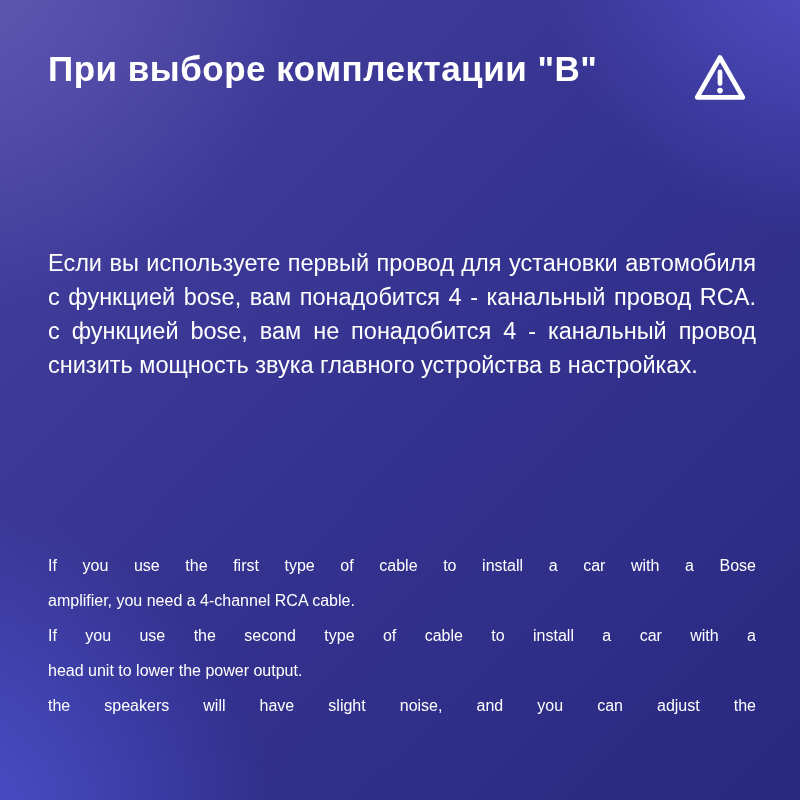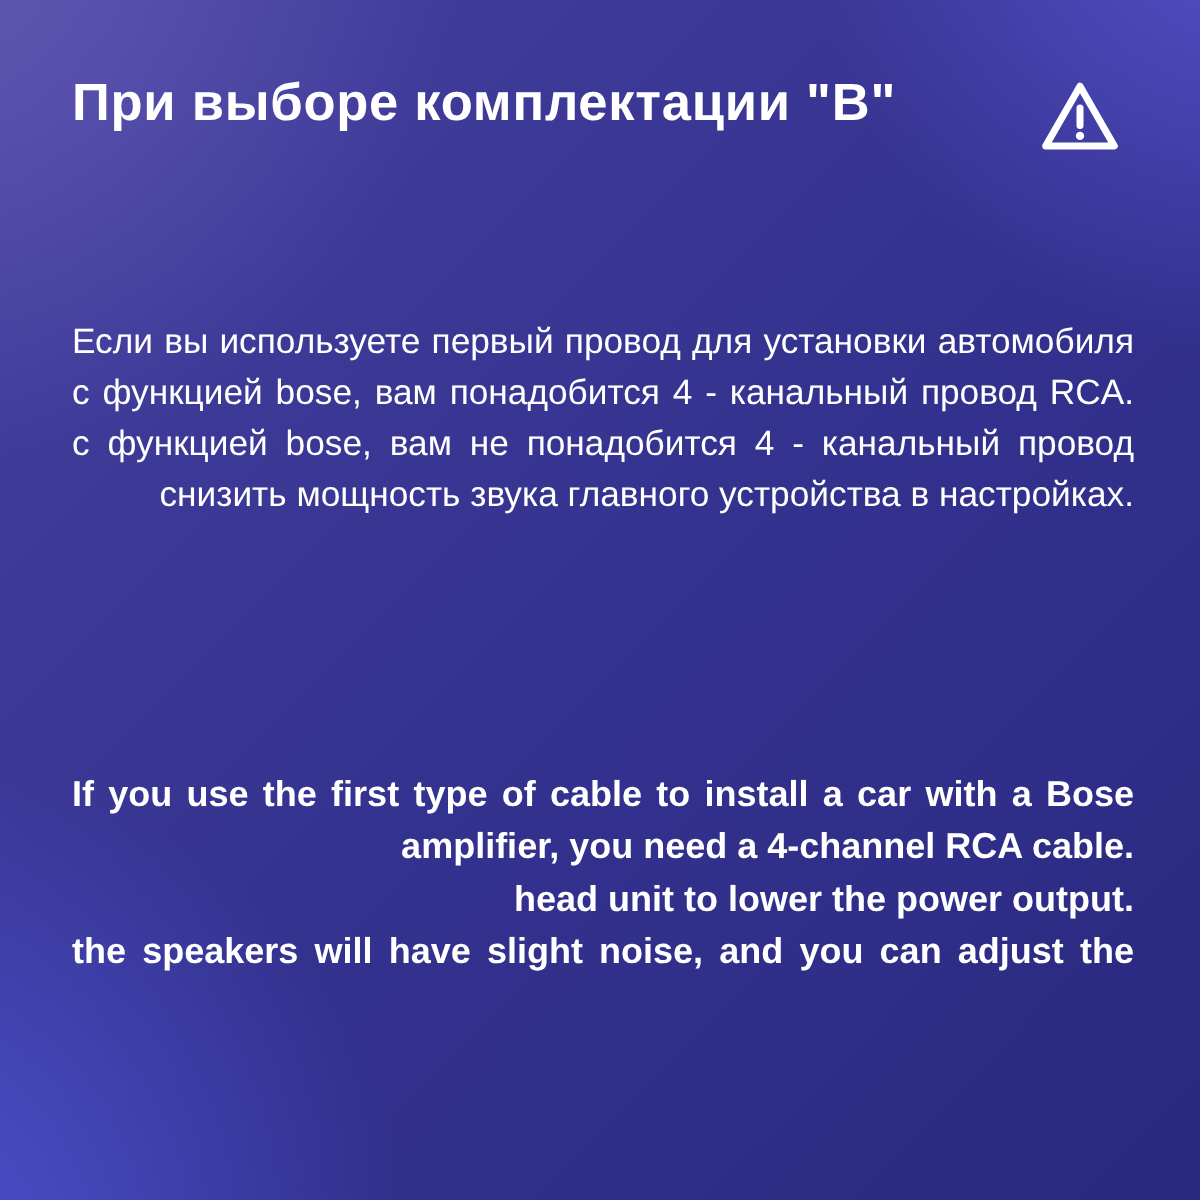--- a/index.html
+++ b/index.html
@@ -38,35 +38,36 @@
     position: absolute;
     left: 692px;
     top: 52px;
     width: 56px;
     height: 52px;
   }
   .para {
     position: absolute;
     left: 48px;
     width: 708px;
+    margin-top: 36px;
   }
   .para-ru {
     top: 210px;
     font-size: 23.5px;
     line-height: 34px;
     font-weight: 400;
   }
   .para-en {
     top: 512px;
-    font-size: 24px;
+    font-size: 16px;
     line-height: 35px;
-    font-weight: 700;
+    font-weight: 400;
   }
   .line {
-    text-align: right;
+    text-align: left;
     white-space: normal;
   }
   .line.justify {
     text-align: justify;
     text-align-last: justify;
   }
 </style>
 </head>
 <body>
 
@@ -87,17 +88,18 @@
   <div class="para para-ru">
     <div class="line justify">Если вы используете первый провод для установки автомобиля</div>
     <div class="line justify">с функцией bose, вам понадобится 4 - канальный провод RCA.</div>
     <div class="line justify">с функцией bose, вам не понадобится 4 - канальный провод</div>
     <div class="line">снизить мощность звука главного устройства в настройках.</div>
   </div>
 
   <div class="para para-en">
     <div class="line justify">If you use the first type of cable to install a car with a Bose</div>
     <div class="line">amplifier, you need a 4-channel RCA cable.</div>
+    <div class="line justify">If you use the second type of cable to install a car with a</div>
     <div class="line">head unit to lower the power output.</div>
     <div class="line justify">the speakers will have slight noise, and you can adjust the</div>
   </div>
 
 </div>
 
 </body></html>

